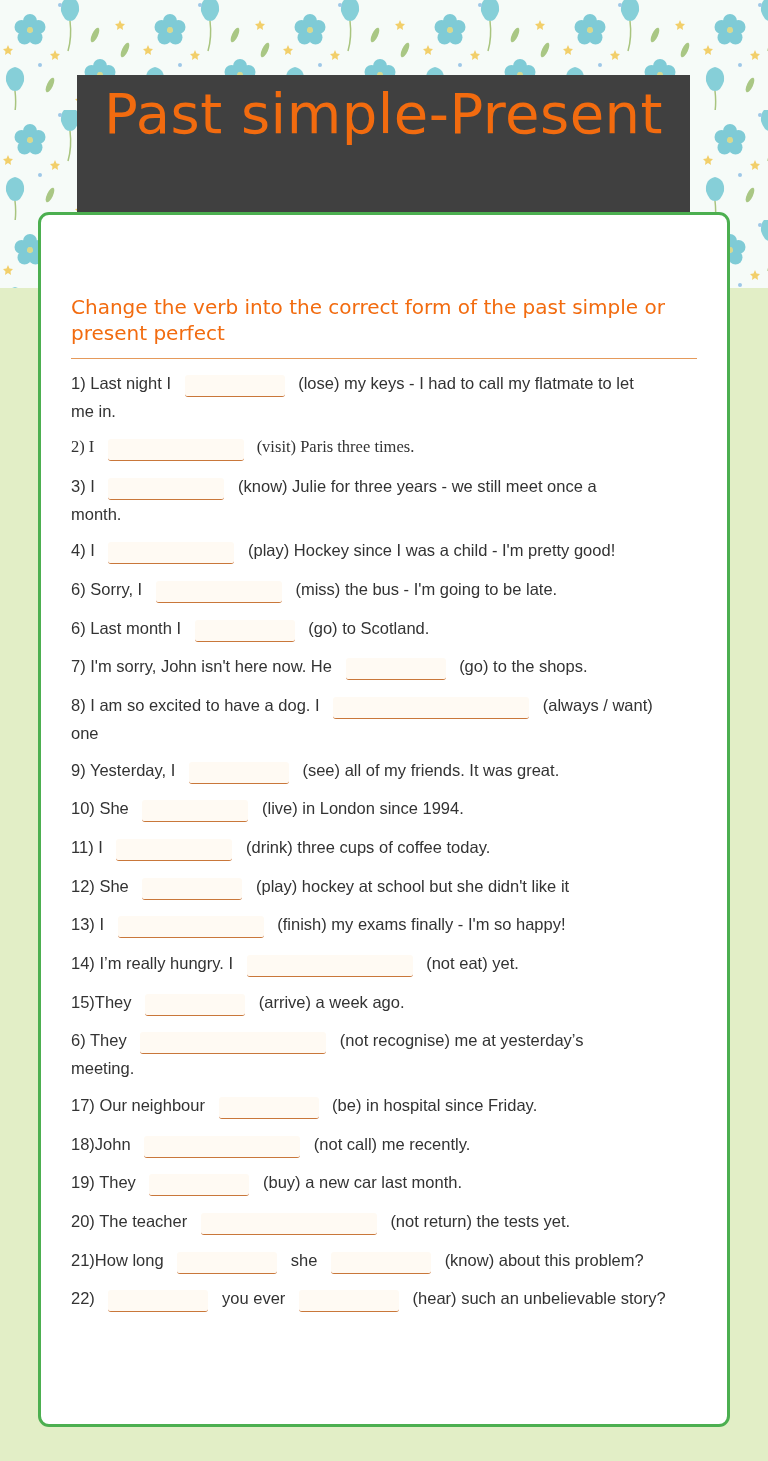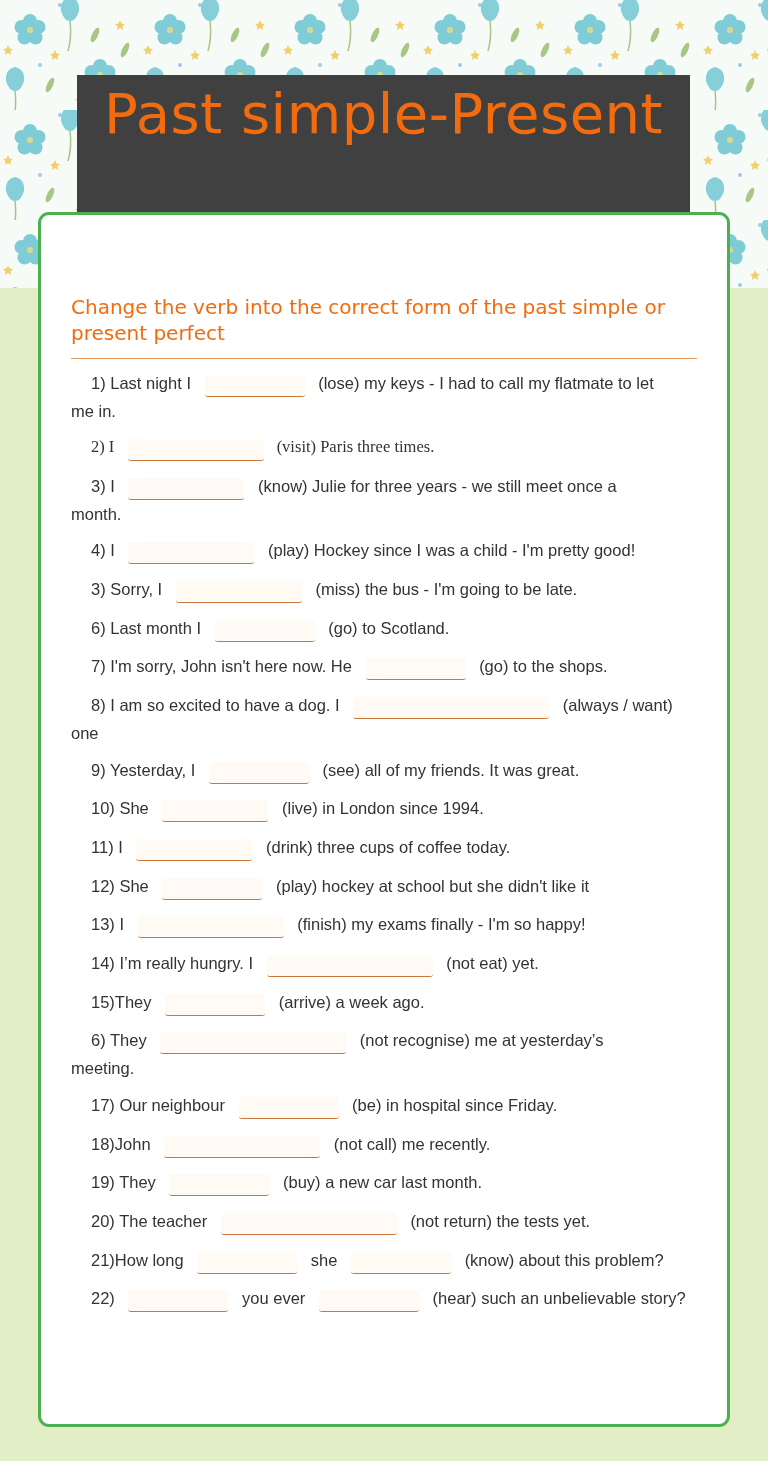--- a/index.html
+++ b/index.html
@@ -35,21 +35,20 @@
   }
   .rule {
     position:absolute; left:71px; top:358px; width:626px; height:1px;
     background:#e59a5b;
   }
   .row {
     position:absolute; left:71px;
     font-size:16.5px; color:#333333; line-height:28px;
     font-family:"Liberation Sans", sans-serif;
     white-space:nowrap;
-    margin-left:20px;
   }
   .cont {
     position:absolute; left:71px;
     font-size:16.5px; color:#333333; line-height:28px;
     font-family:"Liberation Sans", sans-serif;
   }
   .seg { display:inline-block; vertical-align:top; }
   .blank {
     display:inline-block; vertical-align:top;
     height:22px; margin-top:6px;
@@ -135,21 +134,21 @@
 </div>
 <div class="cont" style="top:500px;">month.</div>
 
 <div class="row" style="top:536px;">
   <span class="seg">4) I</span>
   <span class="blank" style="width:126px;margin-left:9px;margin-right:9px;"></span>
   <span class="seg">(play) Hockey since I was a child - I'm pretty good!</span>
 </div>
 
 <div class="row" style="top:575px;">
-  <span class="seg">3) Sorry, I</span>
+  <span class="seg">6) Sorry, I</span>
   <span class="blank" style="width:126px;margin-left:9px;margin-right:9px;"></span>
   <span class="seg">(miss) the bus - I'm going to be late.</span>
 </div>
 
 <div class="row" style="top:614px;">
   <span class="seg">6) Last month I</span>
   <span class="blank" style="width:100px;margin-left:9px;margin-right:9px;"></span>
   <span class="seg">(go) to Scotland.</span>
 </div>
 

